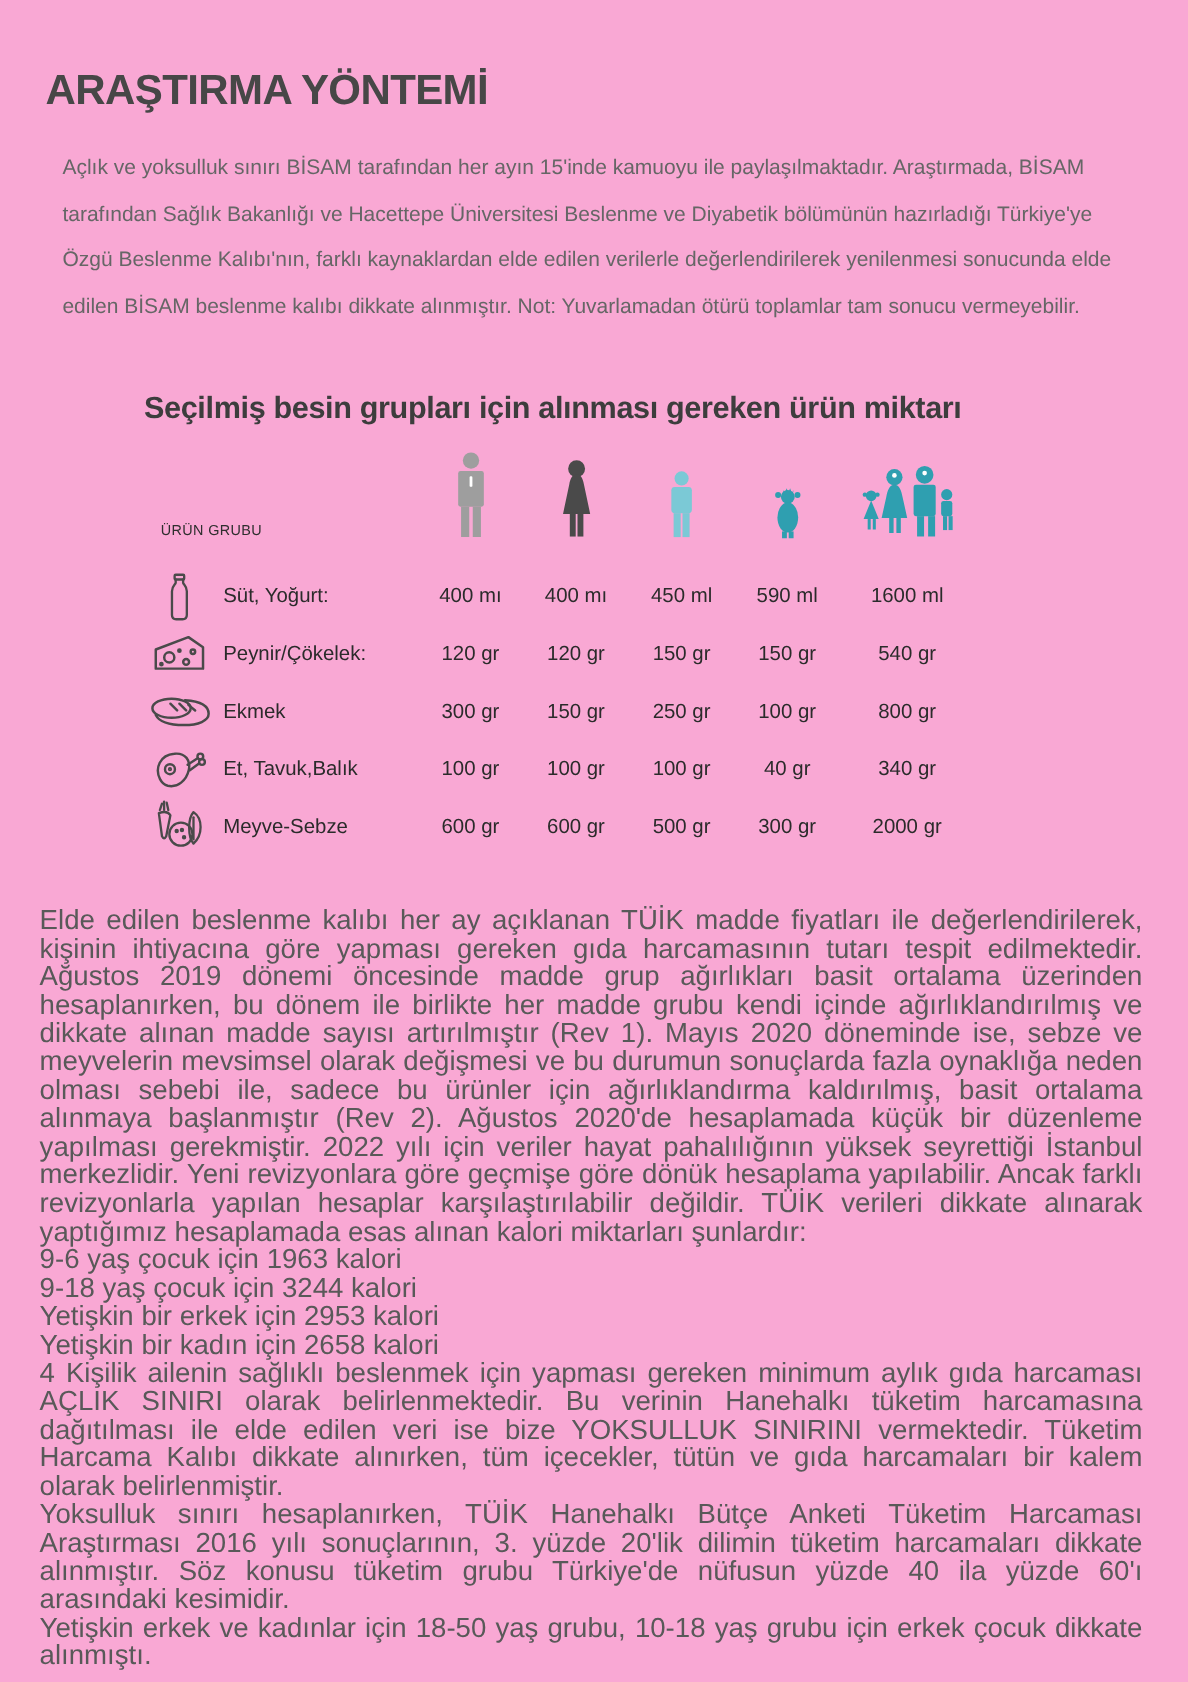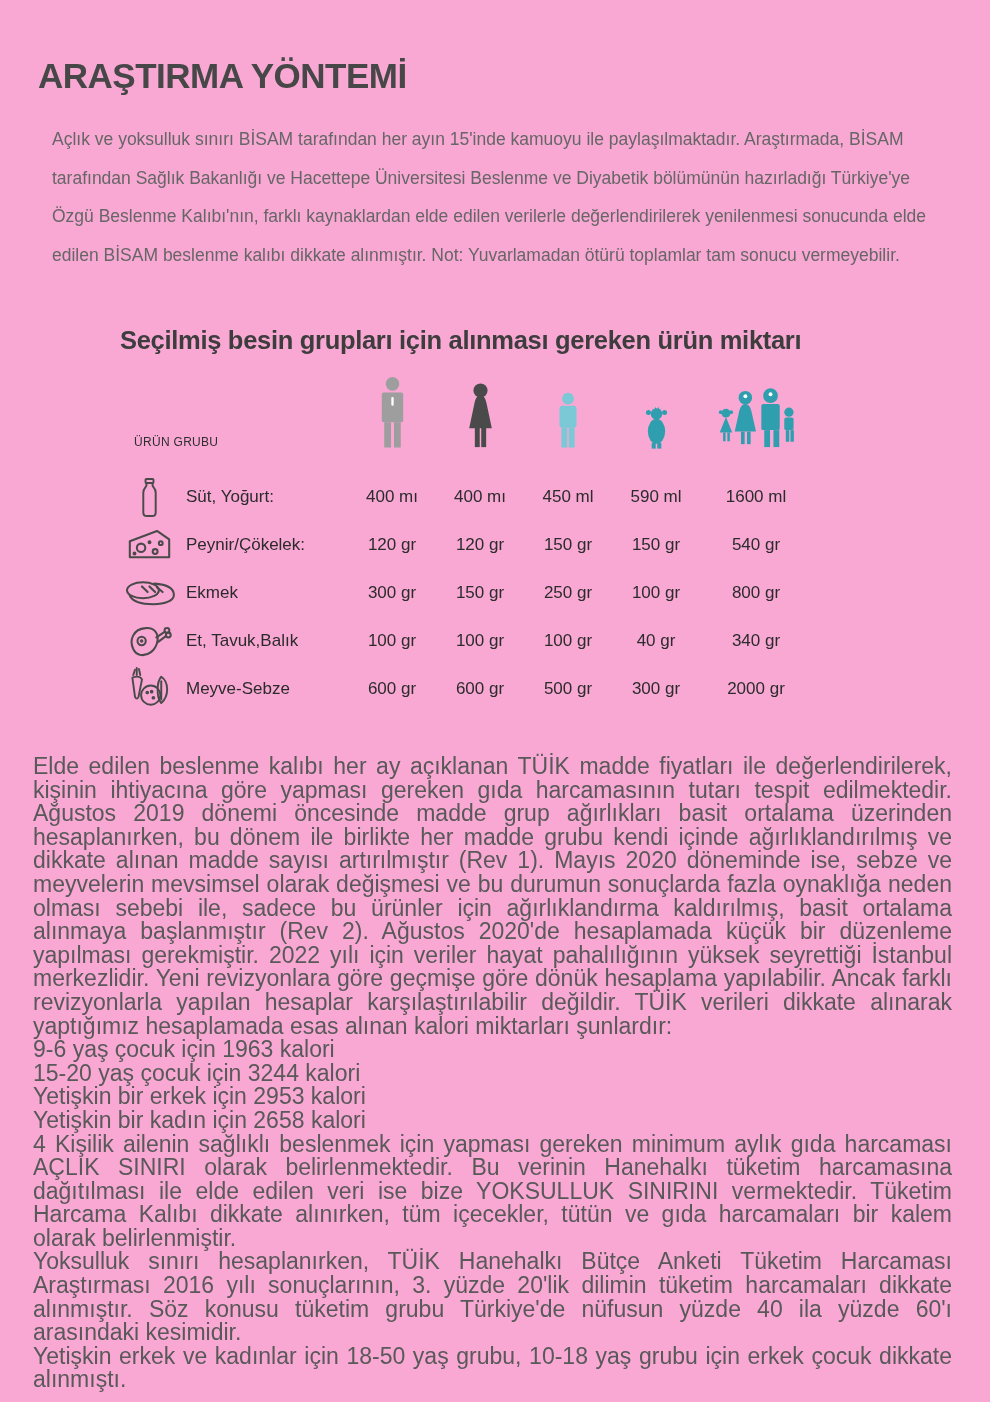--- a/index.html
+++ b/index.html
@@ -322,21 +322,21 @@
       <div class="cell">
           <span class="qty">2000 gr</span>
         </div>
 
     </div>
   </div>
 
   <div class="body-text">
     <p class="just">Elde edilen beslenme kalıbı her ay açıklanan TÜİK madde fiyatları ile değerlendirilerek, kişinin ihtiyacına göre yapması gereken gıda harcamasının tutarı tespit edilmektedir. Ağustos 2019 dönemi öncesinde madde grup ağırlıkları basit ortalama üzerinden hesaplanırken, bu dönem ile birlikte her madde grubu kendi içinde ağırlıklandırılmış ve dikkate alınan madde sayısı artırılmıştır (Rev 1). Mayıs 2020 döneminde ise, sebze ve meyvelerin mevsimsel olarak değişmesi ve bu durumun sonuçlarda fazla oynaklığa neden olması sebebi ile, sadece bu ürünler için ağırlıklandırma kaldırılmış, basit ortalama alınmaya başlanmıştır (Rev 2). Ağustos 2020'de hesaplamada küçük bir düzenleme yapılması gerekmiştir. 2022 yılı için veriler hayat pahalılığının yüksek seyrettiği İstanbul merkezlidir. Yeni revizyonlara göre geçmişe göre dönük hesaplama yapılabilir. Ancak farklı revizyonlarla yapılan hesaplar karşılaştırılabilir değildir.  TÜİK verileri dikkate alınarak yaptığımız hesaplamada esas alınan kalori miktarları şunlardır:</p>
     <p>9-6 yaş çocuk için 1963 kalori</p>
-    <p>15-20 yaş çocuk için 3244 kalori</p>
+    <p>9-18 yaş çocuk için 3244 kalori</p>
     <p>Yetişkin bir erkek için 2953 kalori</p>
     <p>Yetişkin bir kadın için 2658 kalori</p>
     <p class="just">4 Kişilik ailenin sağlıklı beslenmek için yapması gereken minimum aylık gıda harcaması AÇLIK SINIRI olarak belirlenmektedir. Bu verinin Hanehalkı tüketim harcamasına dağıtılması ile elde edilen veri ise bize YOKSULLUK SINIRINI vermektedir. Tüketim Harcama Kalıbı dikkate alınırken, tüm içecekler, tütün ve gıda harcamaları bir kalem olarak belirlenmiştir.</p>
     <p class="just">Yoksulluk sınırı hesaplanırken, TÜİK Hanehalkı Bütçe Anketi Tüketim Harcaması Araştırması 2016 yılı sonuçlarının, 3. yüzde 20'lik dilimin tüketim harcamaları dikkate alınmıştır. Söz konusu tüketim grubu Türkiye'de nüfusun yüzde 40 ila yüzde 60'ı arasındaki kesimidir.</p>
     <p class="just">Yetişkin erkek ve kadınlar için 18-50 yaş grubu, 10-18 yaş grubu için erkek çocuk dikkate alınmıştı.</p>
   </div>
 
 </div>
 
 </body></html>

